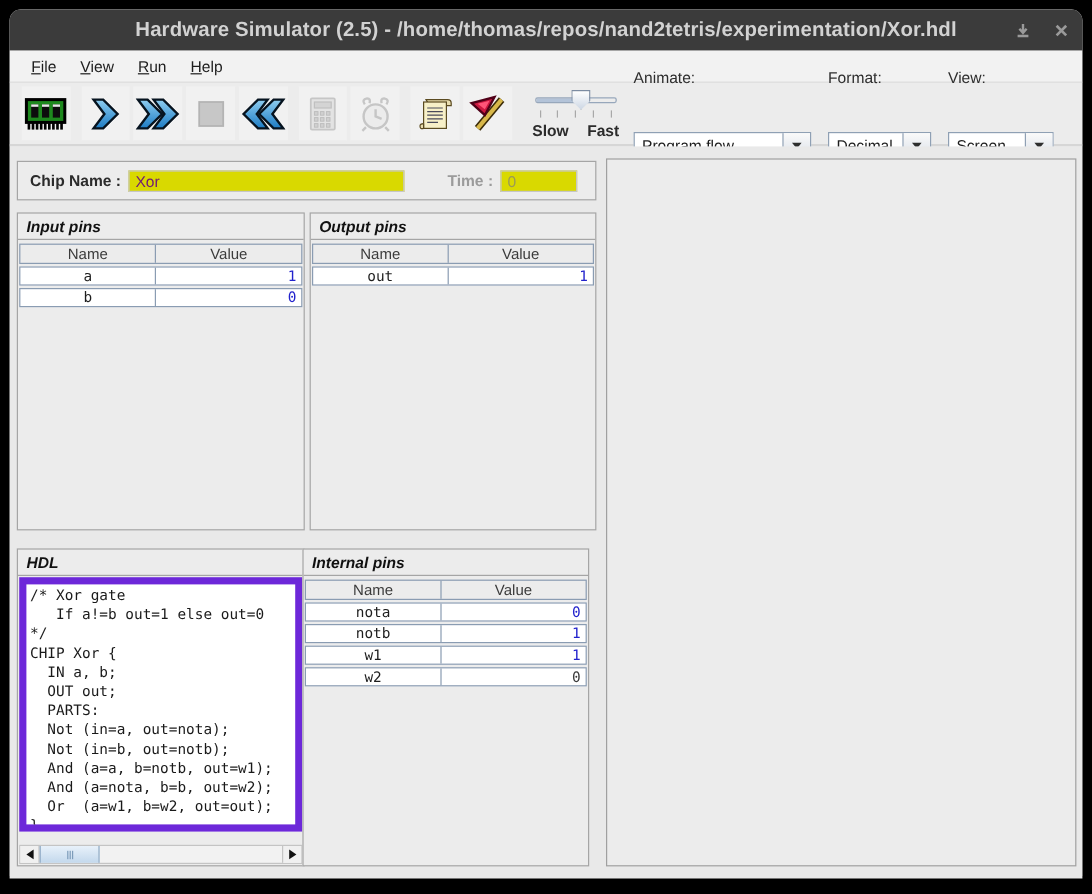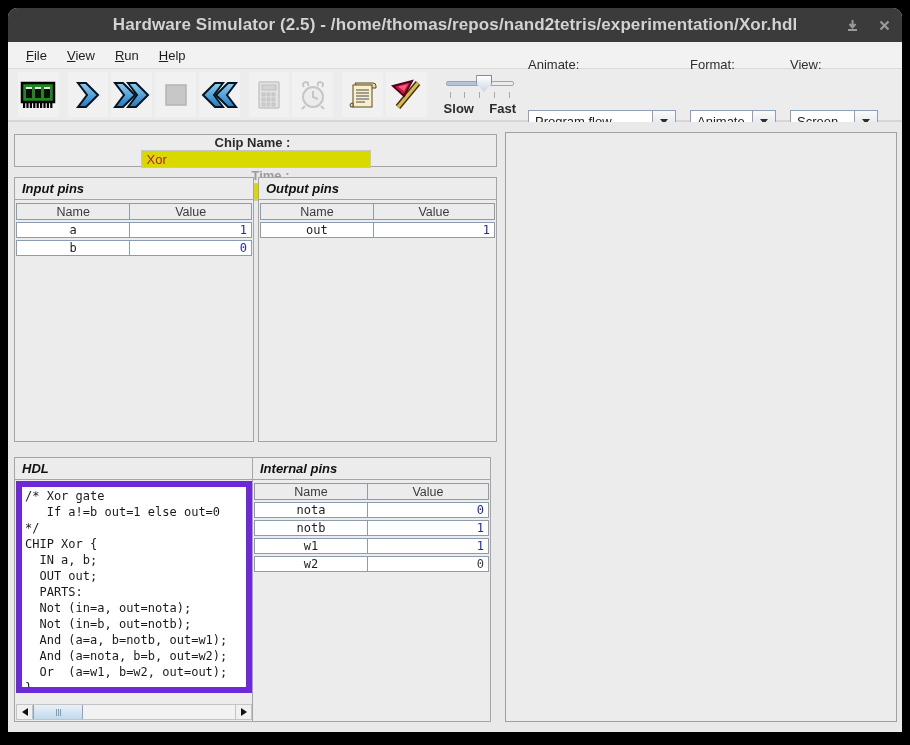--- a/index.html
+++ b/index.html
@@ -50,29 +50,29 @@
   .combo-arrow { width:23px; margin-left:auto; border-left:1px solid #8fa0b4;
                  background:linear-gradient(#fafafa,#d9dfe8);
                  display:flex; align-items:center; justify-content:center; }
   .combo-arrow i { width:0; height:0; border-left:4px solid transparent;
                    border-right:4px solid transparent; border-top:5px solid #2e2e2e; }
   .combo.w-animate { width:148px; } .combo.w-format { width:86px; } .combo.w-view { width:88px; }
 
   
   .content { position:relative; height:608px; background:#e9e9e9; }
 
-  .panel { position:absolute; background:#ececec; border:1px solid #a5a5a5;flex-direction:column; }
+  .panel { position:absolute; background:#ececec; border:1px solid #a5a5a5; }
   .panel-header { height:22px; line-height:22px; padding-left:7px; font-size:13px;
                   font-weight:bold; color:#111; border-bottom:1px solid #a5a5a5;font-style:italic; }
 
   
   .chipbar { left:6px; top:12px; width:483px; height:33px; display:flex; align-items:center; padding:0 10px; }
   .chip-label { font-size:13px; font-weight:bold; color:#2b2b2b; margin-right:6px; white-space:nowrap; }
   .yellow-field { background:#d9d900; border:1px solid #c6c6c6; height:18px;
-                  font-size:13px; color:#b91c1c; padding:1px 5px 0 5px; }
+                  font-size:13px; color:#701a75; padding:1px 5px 0 5px; }
   .chip-name-field { width:230px; }
   .time-label { font-size:13px; font-weight:bold; color:#9b9b9b; margin:0 6px 0 36px; white-space:nowrap; }
   .time-field { width:64px; color:#9a9a56; }
 
   
   .pin-table { margin:3px 1px 0 1px; }
   .thead { display:flex; height:17px; background:#ececec; border:1px solid #8a9cb2; }
   .thead .cell { font-size:12.5px; color:#3b3b3b; text-align:center; line-height:16px; }
   .cell.name { width:48%; } .cell.value { width:52%; border-left:1px solid #8a9cb2; }
   .trow { display:flex; height:16px; background:#fff; border:1px solid #8a9cb2; margin-top:2px; }
@@ -293,21 +293,21 @@
         <span class="combo-value">Program flow</span>
         <span class="combo-arrow">
             <i></i>
           </span>
       </div>
     </div>
 
     <div class="combo-group">
       <span class="combo-label">Format:</span>
       <div class="combo w-format">
-        <span class="combo-value">Animate</span>
+        <span class="combo-value">Decimal</span>
         <span class="combo-arrow">
             <i></i>
           </span>
       </div>
     </div>
 
     <div class="combo-group">
       <span class="combo-label">View:</span>
       <div class="combo w-view">
         <span class="combo-value">Screen</span>

